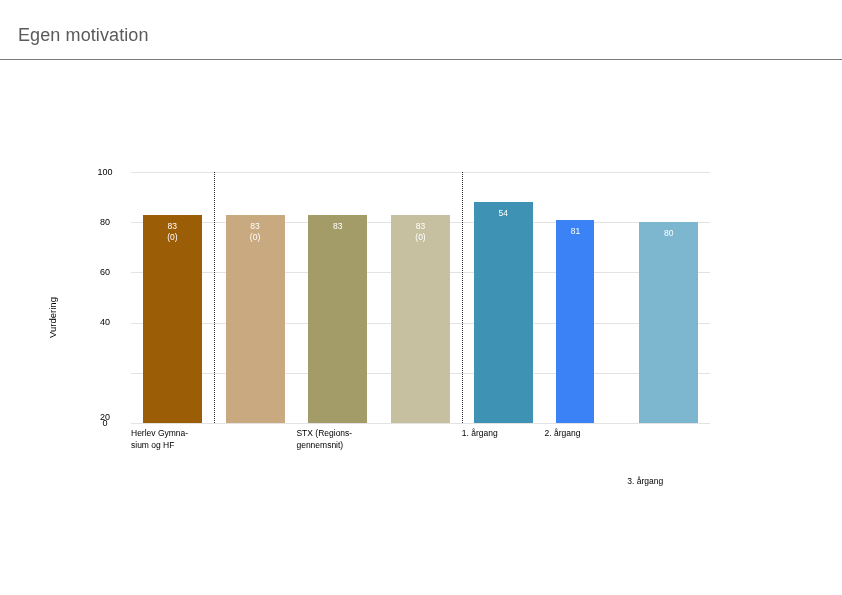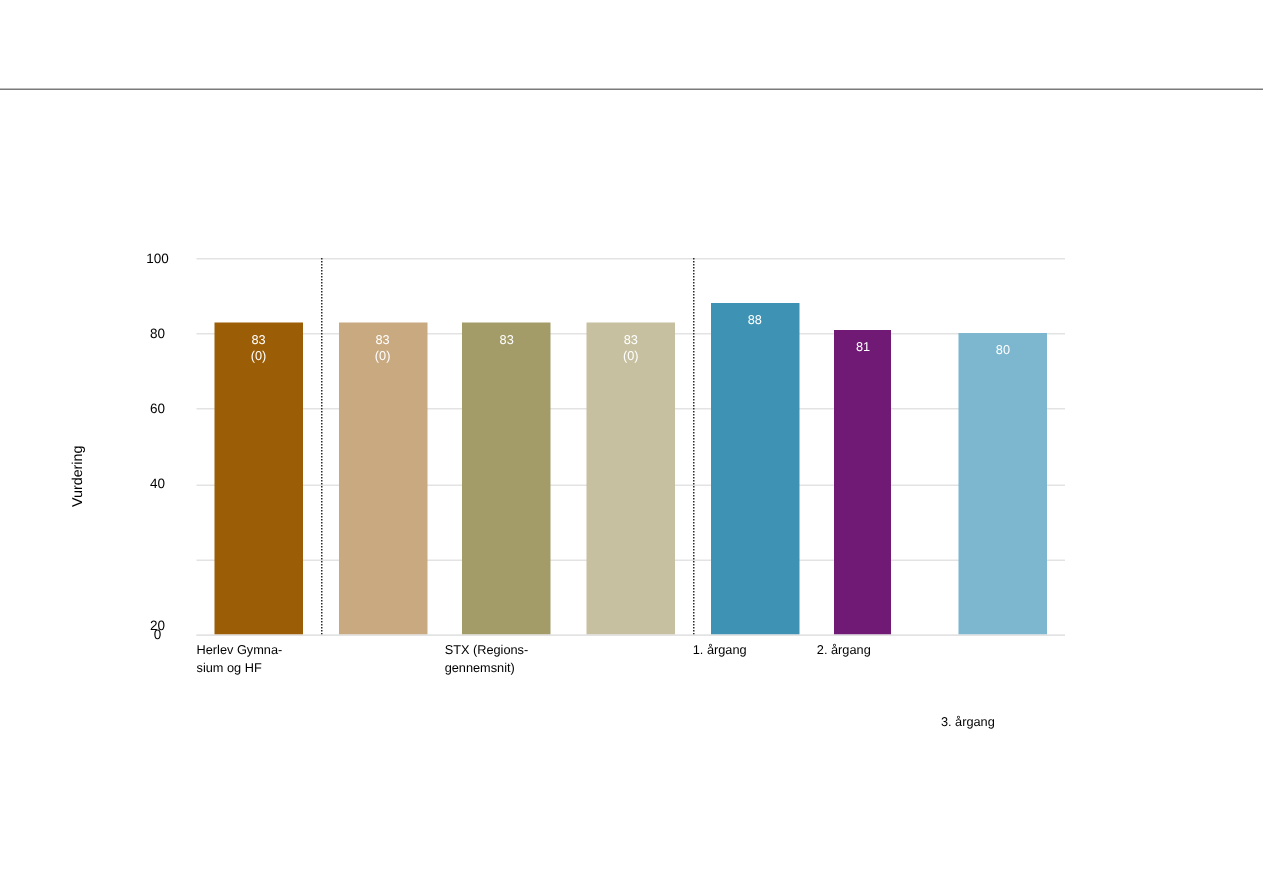--- a/index.html
+++ b/index.html
@@ -141,20 +141,21 @@
     top: 363px;
     width: 579px;
     height: 1px;
     background: #e3e3e3;
   }
 </style>
 </head>
 <body>
 
 <div id="slide-header">
+  <div id="slide-title">Egen motivation</div>
   <div id="header-rule"></div>
 </div>
 
 <div id="chart-figure">
 
   <div id="ytick-wrap">
       <div class="ytick-label" style="top: 246.5px;">0</div>
       <div class="ytick-label" style="top: 206px; margin-top: 35px;">20</div>
       <div class="ytick-label" style="top: 146.1px;">40</div>
       <div class="ytick-label" style="top: 95.9px;">60</div>
@@ -177,23 +178,23 @@
       <div class="bar" style="left: 94.5714px; width: 59px; height: 208.33px; background: rgb(201, 169, 128);">
         <div class="bar-value" style="top: 6px;">83<span class="sub">(0)</span></div>
       </div>
       <div class="bar" style="left: 177.286px; width: 59px; height: 208.33px; background: rgb(163, 156, 104);">
         <div class="bar-value" style="top: 6px;">83</div>
       </div>
       <div class="bar" style="left: 260px; width: 59px; height: 208.33px; background: rgb(198, 192, 160);">
         <div class="bar-value" style="top: 6px;">83<span class="sub">(0)</span></div>
       </div>
       <div class="bar" style="left: 342.714px; width: 59px; height: 220.88px; background: rgb(62, 147, 180);">
-        <div class="bar-value" style="top: 6px;">88</div>
-      </div>
-      <div class="bar" style="left: 425.429px; width: 38px; height: 203.31px; background: #701a75;">
+        <div class="bar-value" style="top: 6px;">54</div>
+      </div>
+      <div class="bar" style="left: 425.429px; width: 38px; height: 203.31px; background: #3b82f6;">
         <div class="bar-value" style="top: 6px;">81</div>
       </div>
       <div class="bar" style="left: 508.143px; width: 59px; height: 200.8px; background: rgb(124, 183, 207);">
         <div class="bar-value" style="top: 6px;">80</div>
       </div>
       <div class="separator" style="left: 82.7143px;"></div>
       <div class="separator" style="left: 330.857px;"></div>
     </div>
 
   <div id="axis-baseline"></div>

